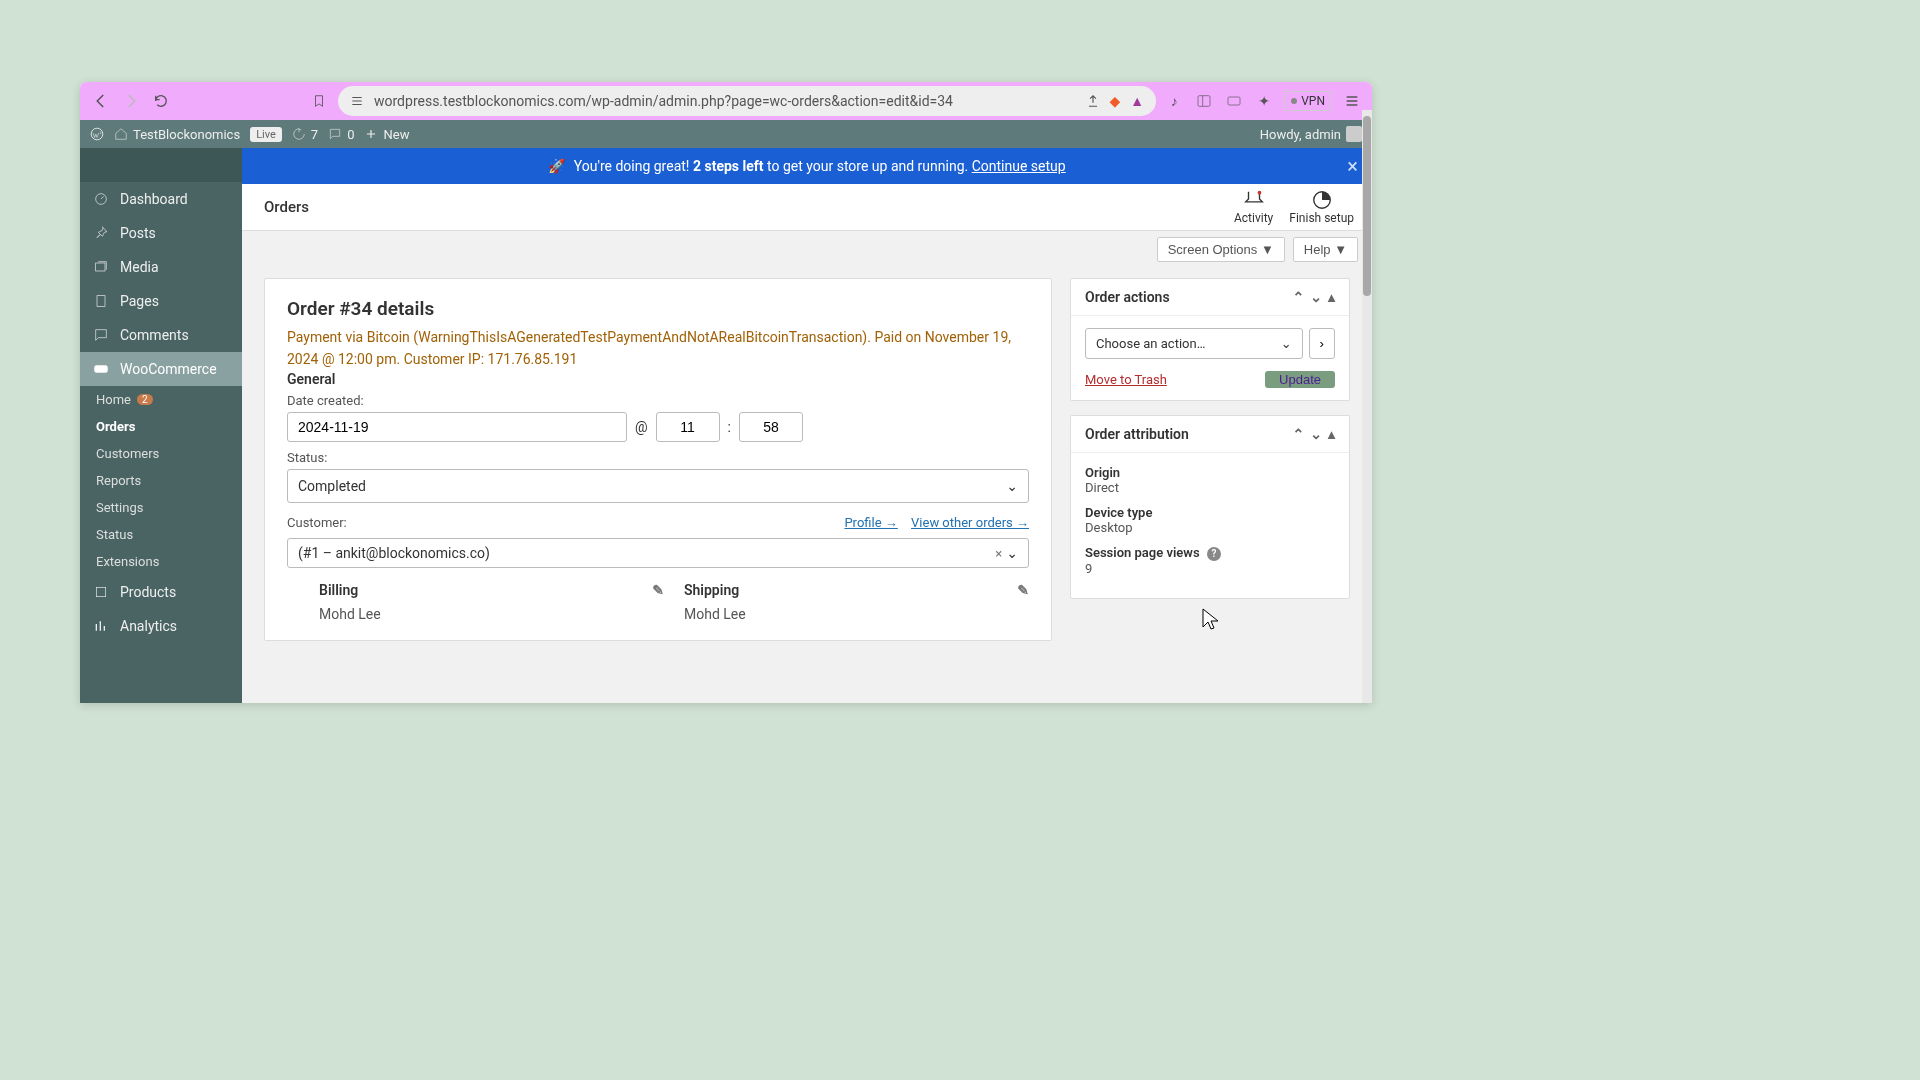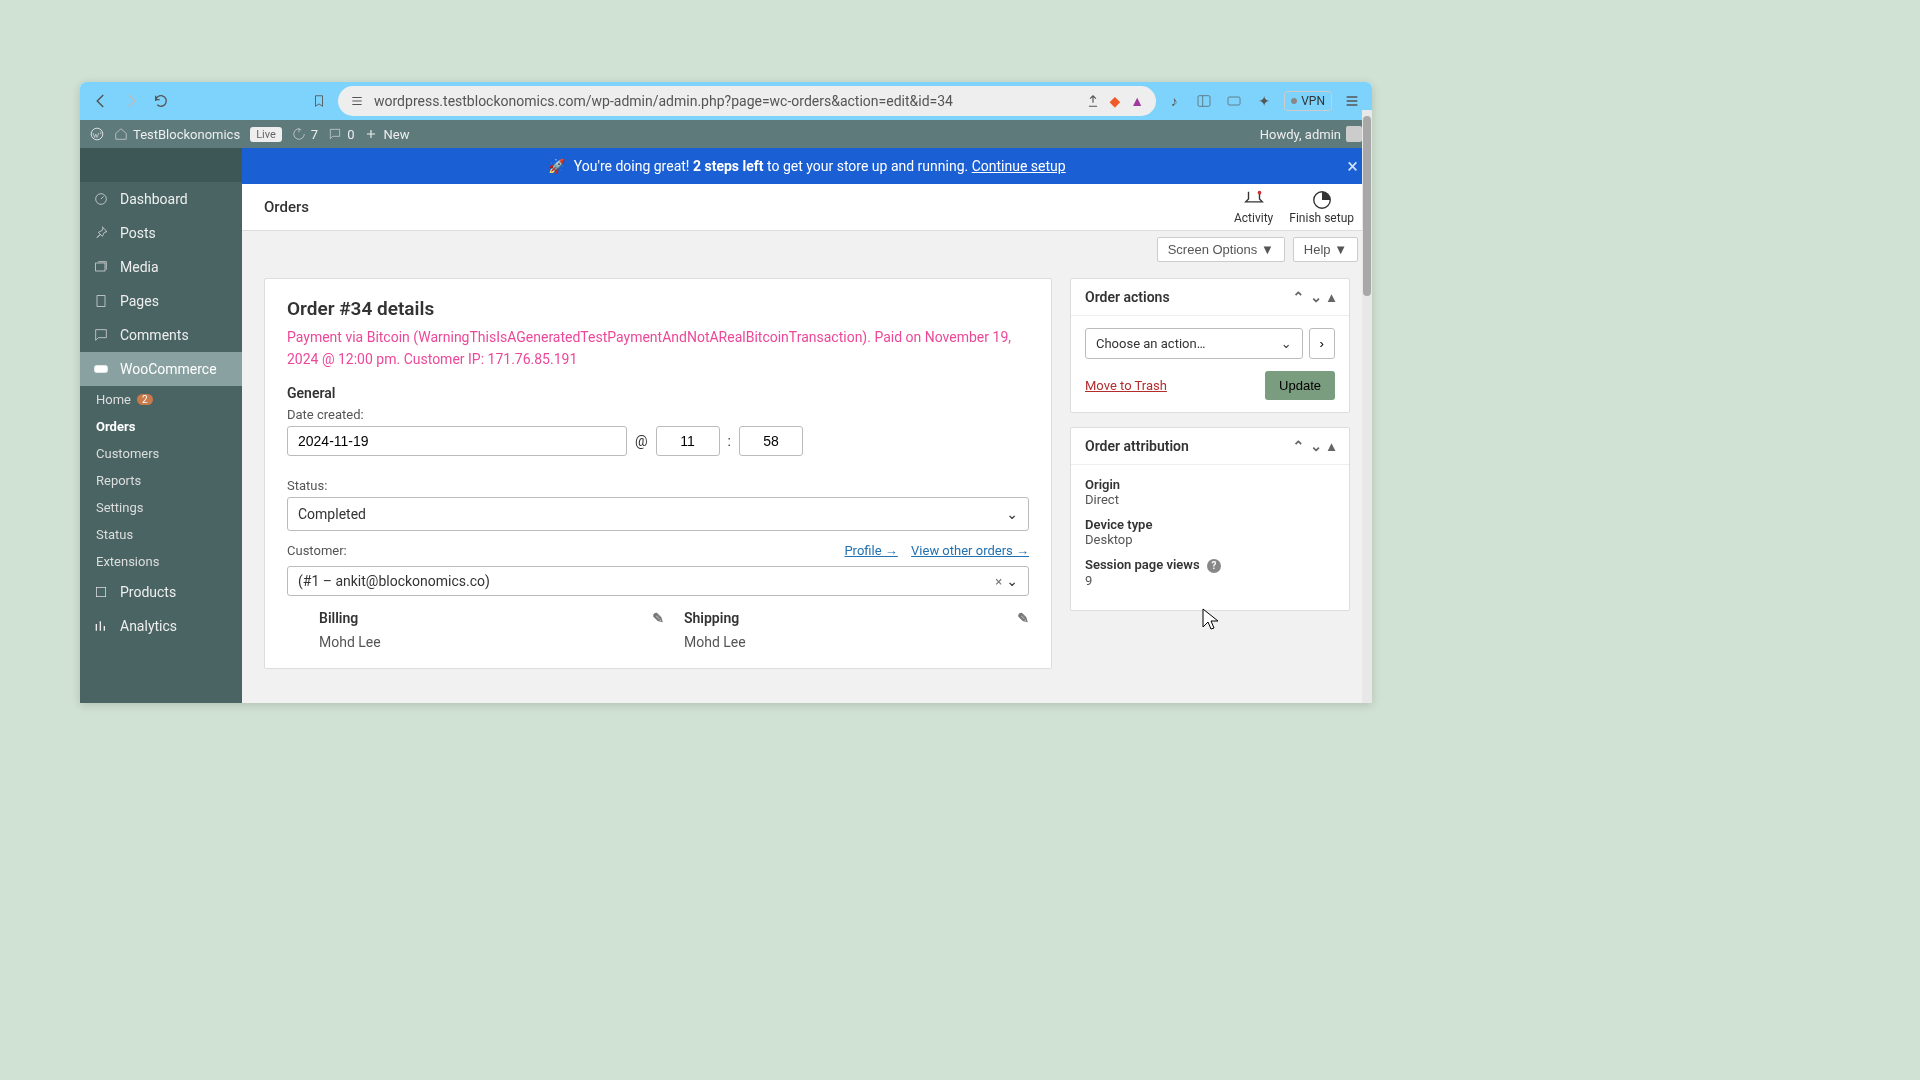--- a/index.html
+++ b/index.html
@@ -19,21 +19,21 @@
     background: #fff;
     box-shadow: 0 2px 10px rgba(0,0,0,0.15);
     border-radius: 6px 6px 0 0;
     overflow: hidden;
   }
   .browser-bar {
     display: flex;
     align-items: center;
     height: 38px;
     padding: 0 10px;
-    background: #7dd3fc;
+    background: #f0abfc;
     gap: 8px;
   }
   .nav-btn { width: 22px; height: 22px; display: flex; align-items: center; justify-content: center; color: #555; cursor: pointer; }
   .nav-btn.disabled { color: #bbb; }
   .url-bar {
     flex: 1;
     display: flex;
     align-items: center;
     background: #eee;
     border-radius: 20px;
@@ -107,24 +107,24 @@
   .page-head { padding: 8px 22px 4px; display: flex; align-items: center; gap: 14px; }
   .page-title { font-size: 24px; font-weight: 500; }
   .add-btn { border: 1px solid #2271b1; color: #2271b1; background: #fff; padding: 4px 10px; font-size: 13px; border-radius: 3px; cursor: pointer; }
 
   .cols { display: flex; padding: 10px 22px; gap: 18px; }
   .main-col { flex: 1; }
   .side-col { width: 280px; }
 
   .panel { background: #fff; border: 1px solid #ddd; border-radius: 2px; padding: 18px 22px; }
   .panel h3 { font-size: 19px; font-weight: 600; margin-bottom: 6px; }
-  .panel .summary { color: #ec4899; font-size: 14px; line-height: 1.6; margin-bottom: 14px; }
+  .panel .summary { color: #a16207; font-size: 14px; line-height: 1.6; }
   .sect-label { font-weight: 600; margin-bottom: 6px; }
   .fld-label { font-size: 13px; color: #555; margin-bottom: 4px; display:block; }
-  .date-row { display: flex; align-items: center; gap: 8px; margin-bottom: 22px; }
+  .date-row { display: flex; align-items: center; gap: 8px; margin-bottom: 8px; }
   .inp { border: 1px solid #bbb; padding: 6px 10px; font-size: 14px; border-radius: 3px; background:#fff; }
   .inp.date { width: 340px; }
   .inp.small { width: 64px; text-align: center; }
   .select-row { position: relative; margin-bottom: 12px; text-align: right; }
   .select-box { width: 100%; border: 1px solid #bbb; padding: 8px 10px; font-size: 14px; border-radius: 3px; background:#fff; display:flex; justify-content:space-between; align-items:center; cursor:pointer; }
   .cust-row { display: flex; justify-content: space-between; font-size: 13px; margin-bottom: 4px; }
   .cust-links a { color: #2271b1; text-decoration: underline; cursor: pointer; margin-left: 10px; }
   .cust-select { width: 100%; border: 1px solid #bbb; padding: 6px 10px; font-size: 14px; border-radius: 3px; background:#fff; display:flex; justify-content:space-between; align-items:center; }
   .bill-ship { display: flex; margin-top: 14px; gap: 20px; margin-left: 32px; }
   .bs-col { flex: 1; }
@@ -134,21 +134,21 @@
 
   .widget { background: #fff; border: 1px solid #ddd; border-radius: 2px; margin-bottom: 14px; }
   .widget-head { display: flex; justify-content: space-between; align-items: center; padding: 10px 14px; border-bottom: 1px solid #eee; font-weight: 600; }
   .widget-head .ctrls { display: flex; gap: 6px; color: #666; }
   .widget-body { padding: 12px 14px; }
   .sel { width: 100%; border: 1px solid #bbb; padding: 7px 10px; font-size: 13px; border-radius: 3px; background:#fff; display:flex; justify-content:space-between; align-items:center; }
   .action-row { display: flex; gap: 6px; margin-bottom: 12px; }
   .go-btn { border: 1px solid #bbb; background:#fff; padding: 0 10px; border-radius: 3px; }
   .bottom-row { display: flex; justify-content: space-between; align-items: center; }
   .trash-link { color: #b32d2e; text-decoration: underline; font-size: 13px; cursor: pointer; }
-  .update-btn { background: #7a9c7f; color: #000000; border: none; padding: 7px 14px; border-radius: 3px; font-size: 13px; cursor: pointer; }
+  .update-btn { background: #7a9c7f; color: #4c1d95; border: none; padding: 1px 14px; border-radius: 3px; font-size: 13px; cursor: pointer; }
   .attr-item { margin-bottom: 10px; font-size: 13px; }
   .attr-label { font-weight: 600; color: #333; }
   .attr-val { color: #555; }
   .info-circle { display:inline-flex; width:14px;height:14px; border-radius:50%; background:#888; color:#fff; font-size:10px; align-items:center; justify-content:center; margin-left:4px; }
 
   .scrollbar { position:absolute; right:0; top:28px; bottom:0; width:10px; background:#e8e8e8; }
   .scroll-thumb { position:absolute; left:1px; top:6px; width:8px; height:180px; background:#a8a8a8; border-radius:4px; }
 
   .cursor { position:absolute; left:960px; top:460px; pointer-events:none; }
 

